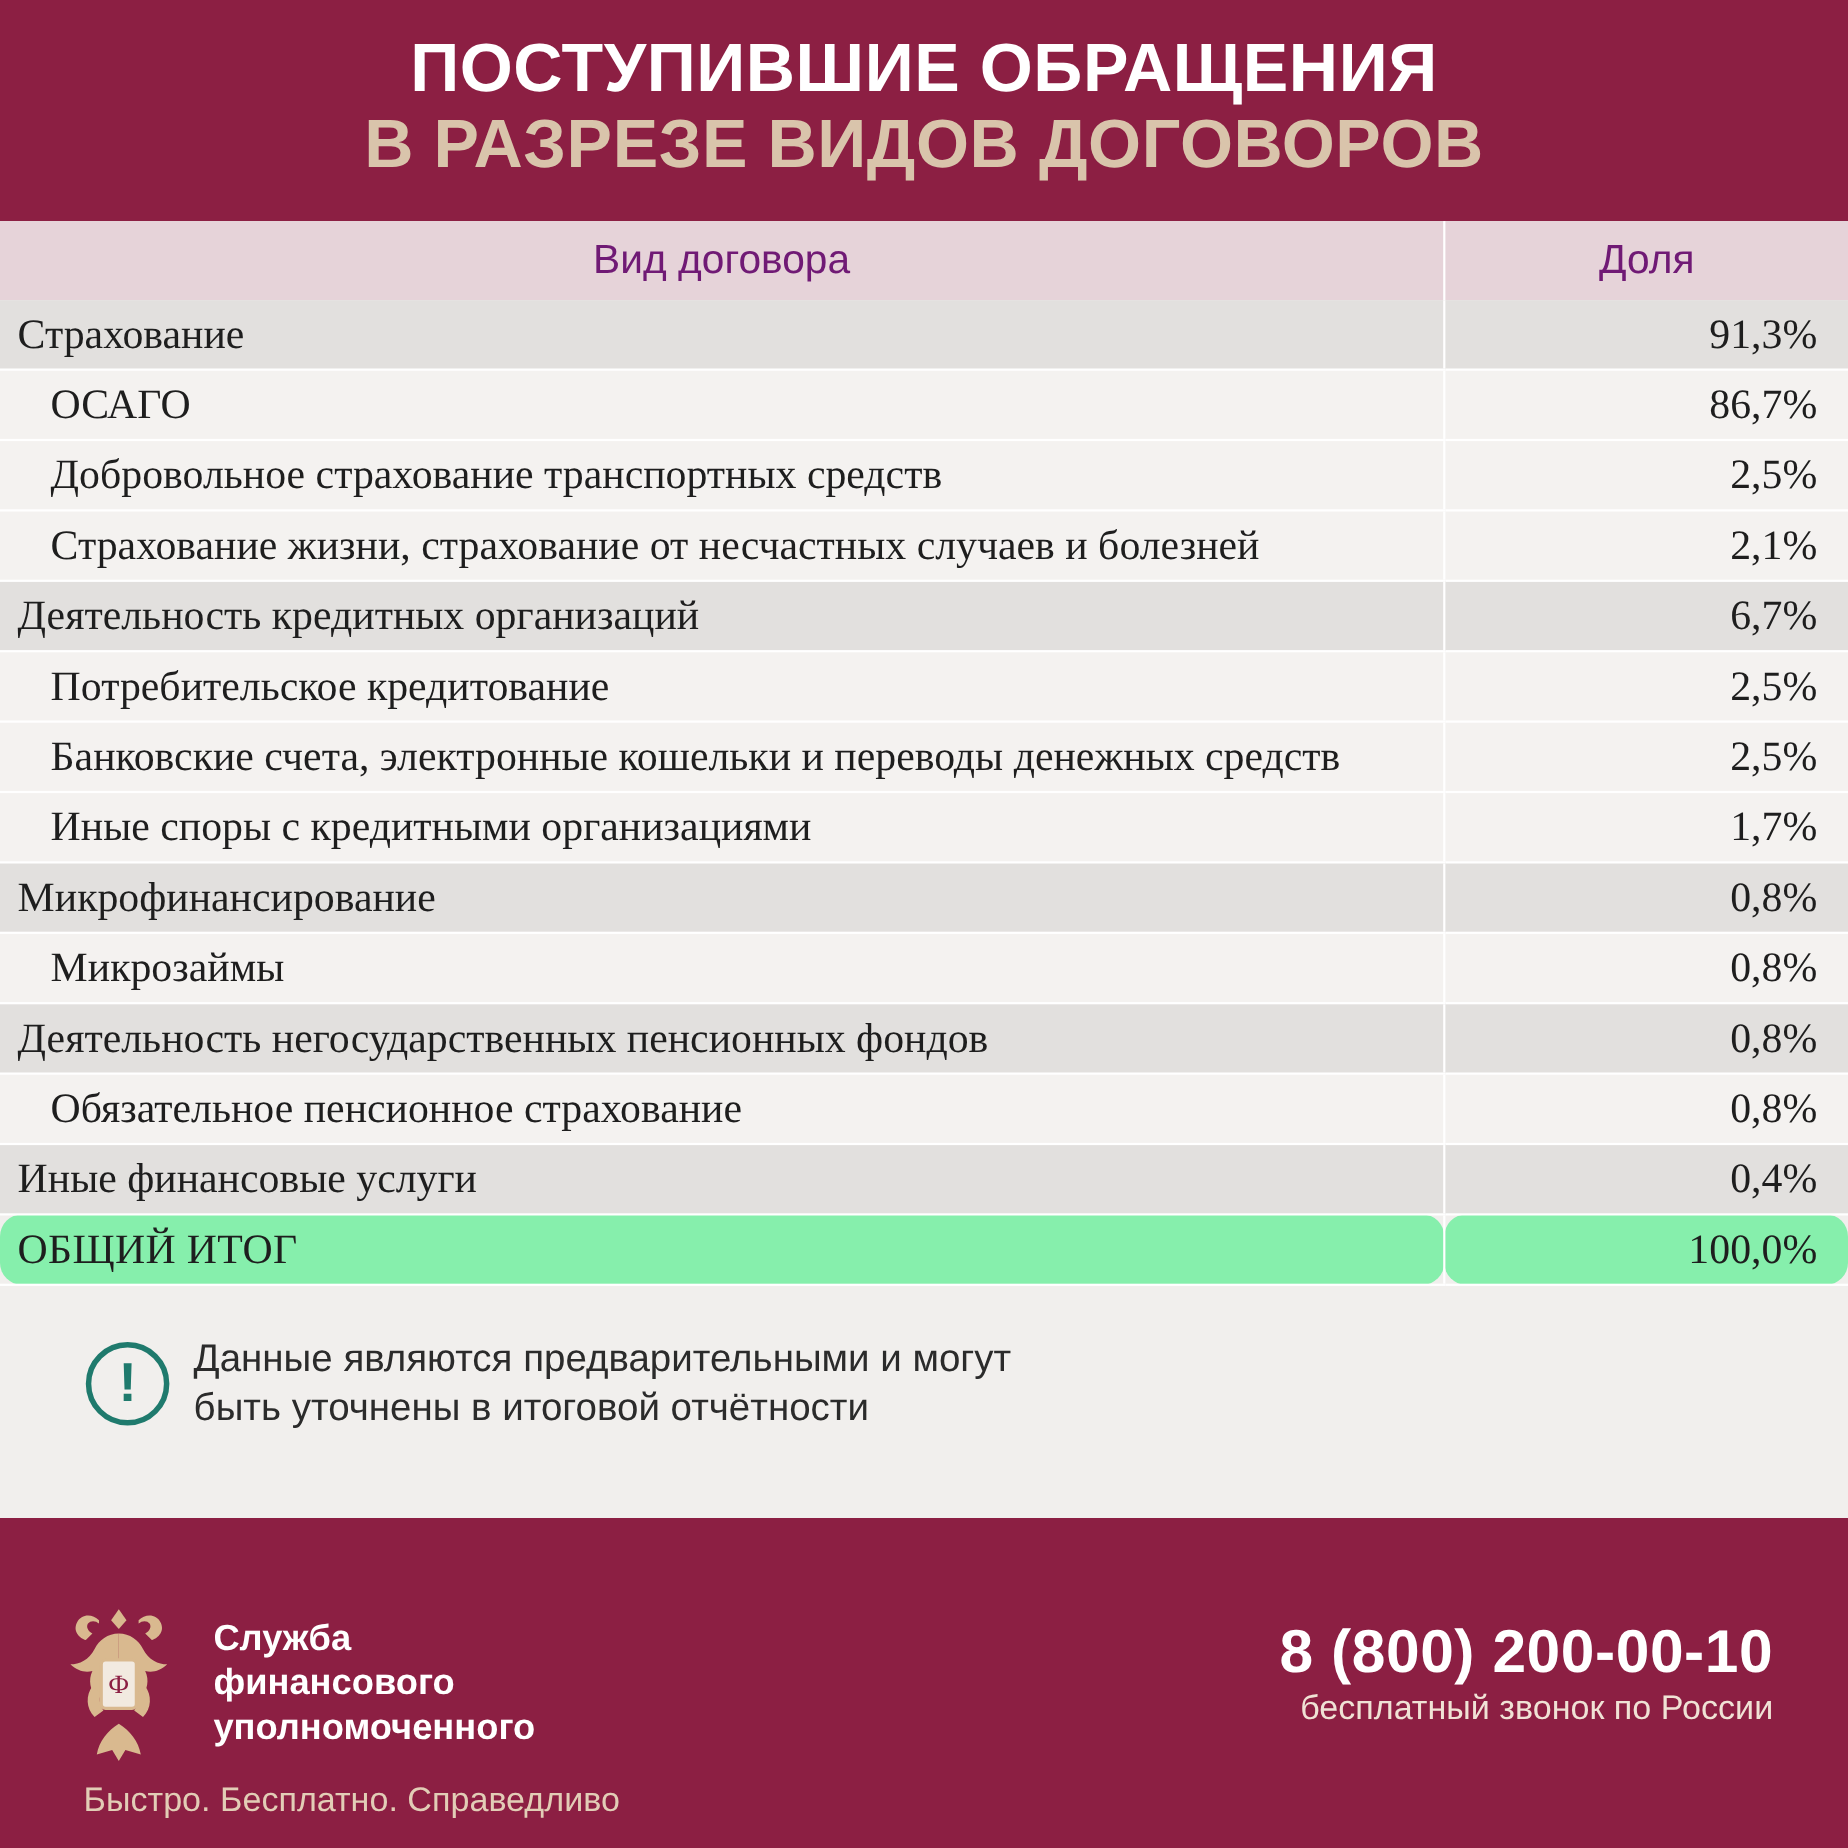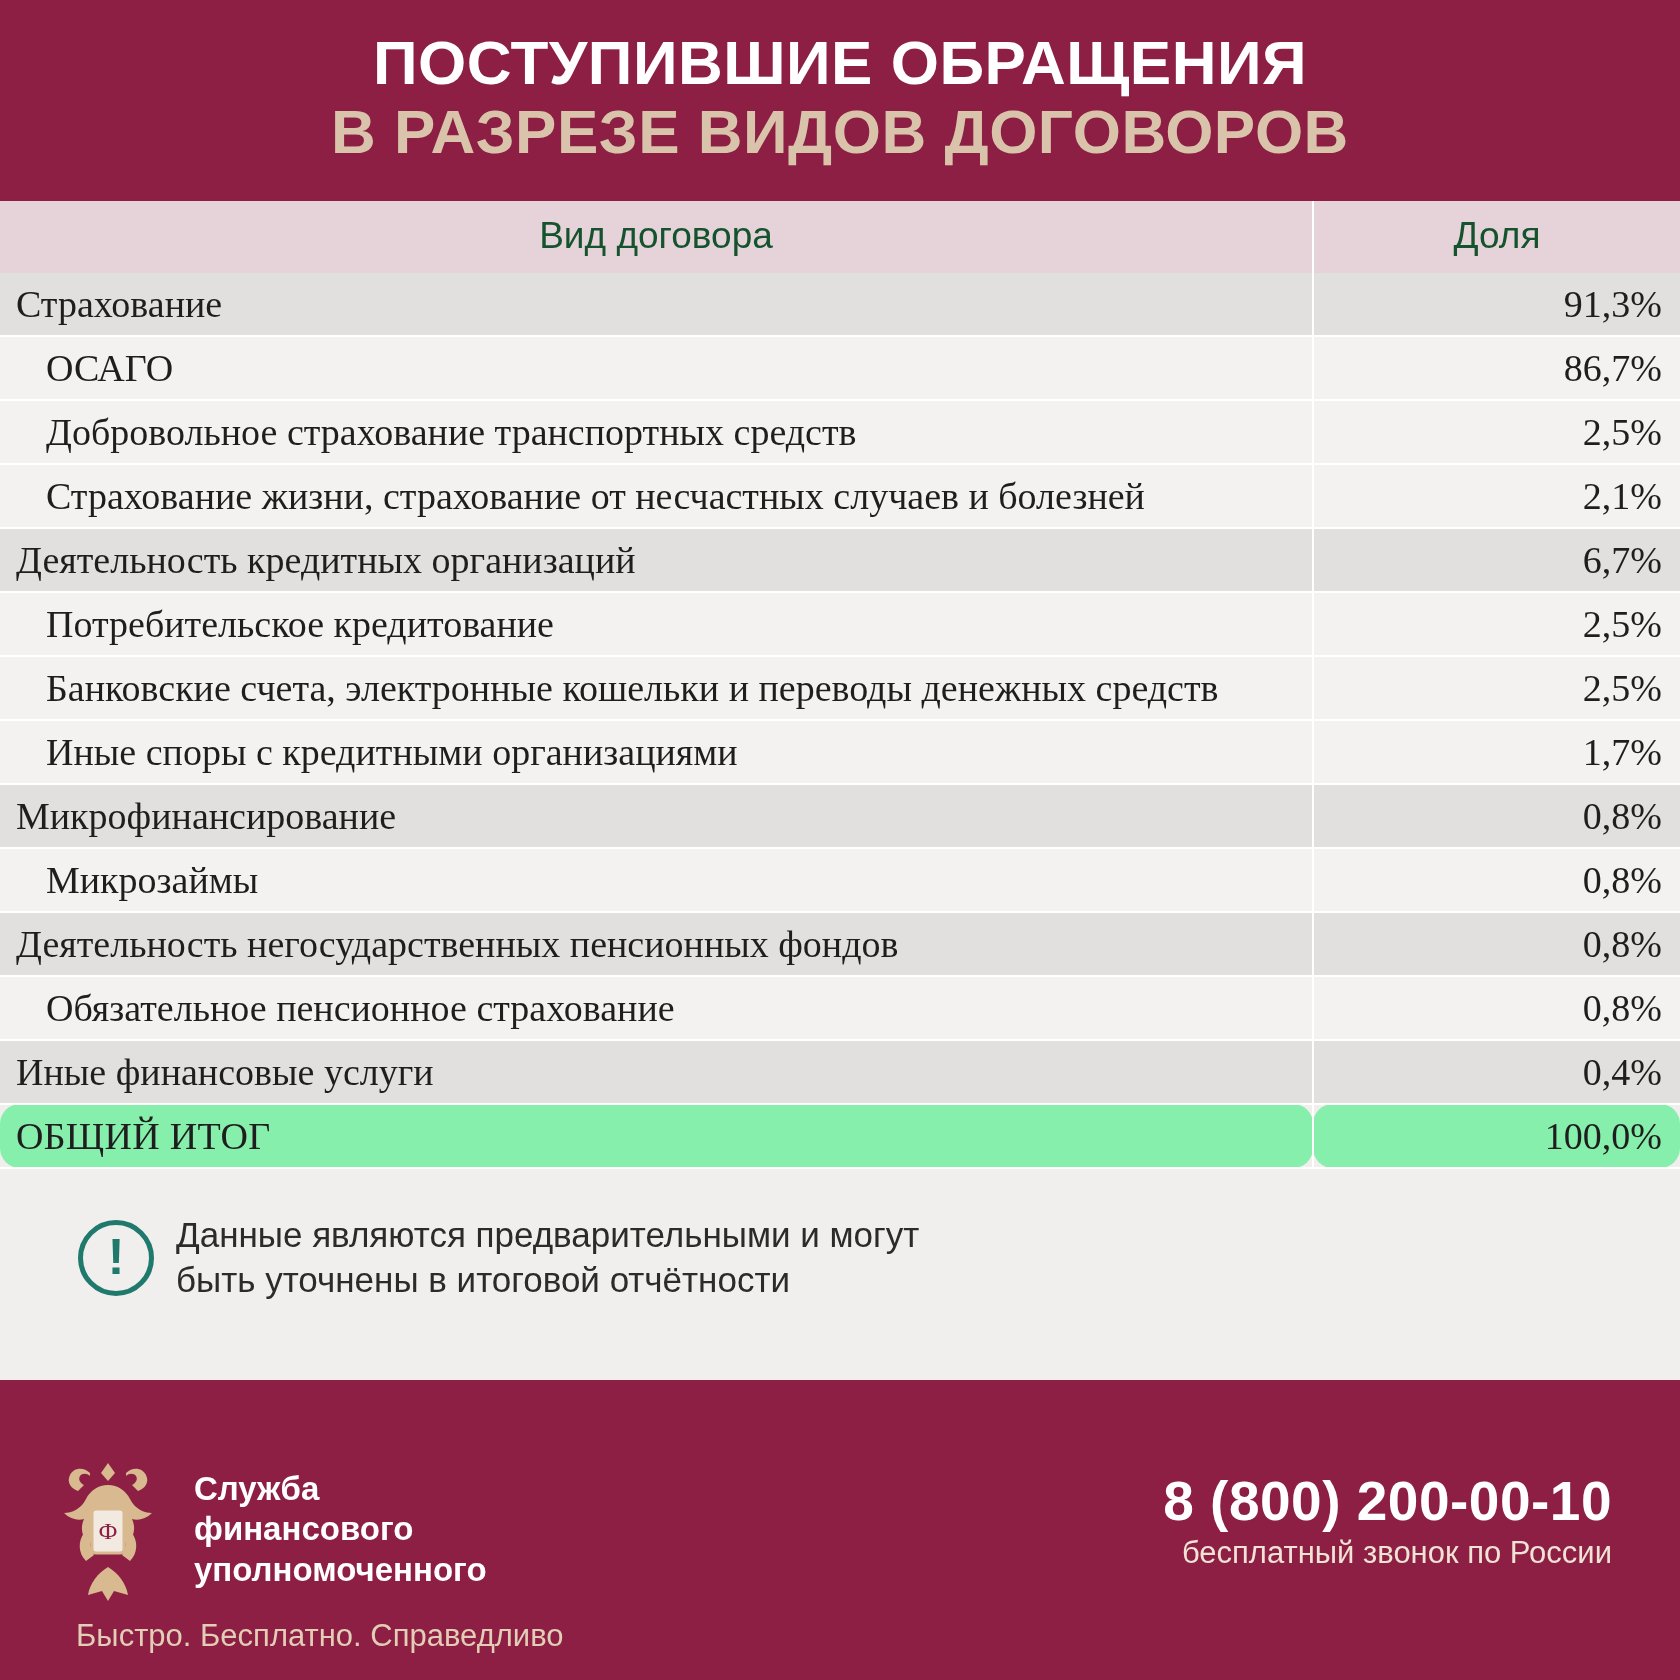--- a/index.html
+++ b/index.html
@@ -43,40 +43,40 @@
   .table {
     width: 100%;
     border-collapse: collapse;
     table-layout: fixed;
   }
   .table col.c1 { width: 1313px; }
   .table col.c2 { width: 367px; }
 
   .table th {
     background: #e6d3d9;
-    color: #14532d;
+    color: #701a75;
     font-size: 37px;
     font-weight: normal;
     padding: 14px 10px 16px 10px;
     text-align: center;
     border: none;
   }
   .table th.c2head { border-left: 2px solid #ffffff; }
 
   .table td {
     font-size: 38px;
     color: #1e1e1e;
     padding: 9px 16px;
     vertical-align: middle;
     border-bottom: 2px solid #ffffff;
     font-family: Liberation Serif, serif;
   }
   .table td.share {
     text-align: right;
-    padding-right: 18px;
+    padding-right: 28px;
     border-left: 2px solid #ffffff;
     white-space: nowrap;
   }
 
   tr.lvl0 td { background: #e2e0de; font-weight: normal; }
   tr.lvl1 td { background: #f4f2f0; }
   tr.lvl1 td.name { padding-left: 46px; }
   tr.total td { background: #86efac; border-radius: 20px; }
   tr.total td.name { font-weight: normal; letter-spacing: 0.3px; }
 

